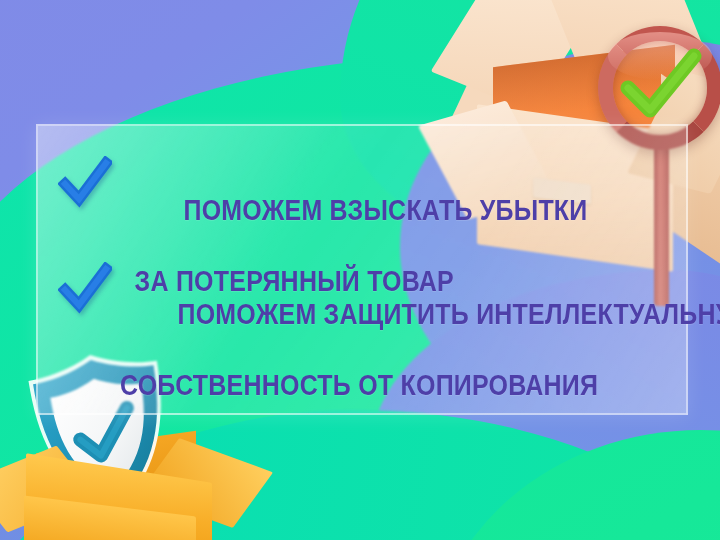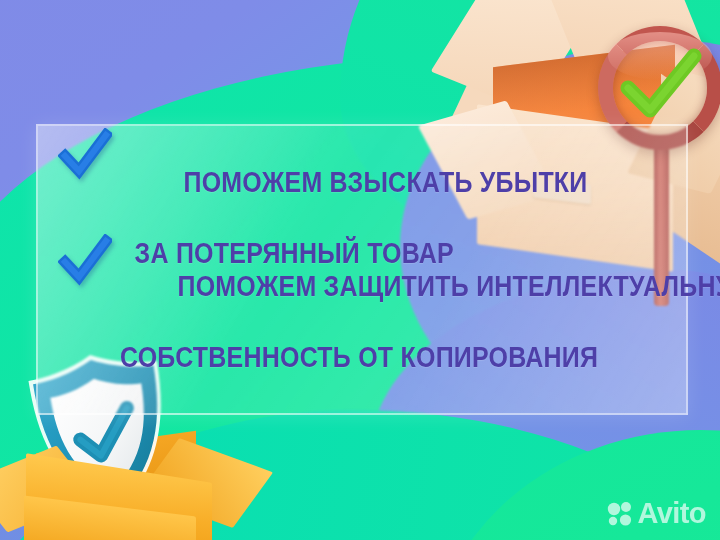--- a/index.html
+++ b/index.html
@@ -255,21 +255,21 @@
   .glass-sheen {
     position: absolute;
     left: 0; top: 0; width: 100%; height: 100%;
     background: linear-gradient(118deg, rgba(255,255,255,.22) 0%, rgba(255,255,255,0) 38%, rgba(255,255,255,0) 62%, rgba(255,255,255,.16) 100%);
     pointer-events: none;
   }
 
   
   .content {
     position: absolute;
-    left: 36px; top: 108px;
+    left: 36px; top: 136px;
     width: 648px; height: 287px;
   }
   .bullet-row {
     position: absolute;
     display: flex;
     align-items: flex-start;
   }
   .bullet-row.row1 { left: 22px; top: 18px; }
   .bullet-row.row2 { left: 22px; top: 124px; }
 
@@ -409,23 +409,14 @@
         <path d="M7 28 L21 43 L48 7" fill="none" stroke="#2f86ee" stroke-width="6" stroke-linecap="square" stroke-linejoin="miter" opacity=".65"></path>
       </svg>
       <div class="bullet-text">
         <span>ПОМОЖЕМ ЗАЩИТИТЬ ИНТЕЛЛЕКТУАЛЬНУЮ</span>
         <span class="line2-indent">СОБСТВЕННОСТЬ ОТ КОПИРОВАНИЯ</span>
       </div>
     </div>
 
   </div>
 
-  <div class="avito-watermark">
-    <svg class="avito-dots" width="26" height="26" viewBox="0 0 26 26">
-      <circle cx="7" cy="8" r="6.2" fill="rgba(255,255,255,.92)"></circle>
-      <circle cx="19" cy="6" r="5" fill="rgba(255,255,255,.92)"></circle>
-      <circle cx="6" cy="20" r="4.2" fill="rgba(255,255,255,.92)"></circle>
-      <circle cx="18.5" cy="19" r="5.6" fill="rgba(255,255,255,.92)"></circle>
-    </svg>
-    <span class="avito-word">Avito</span>
-  </div>
 
 </div>
 
 </body></html>

